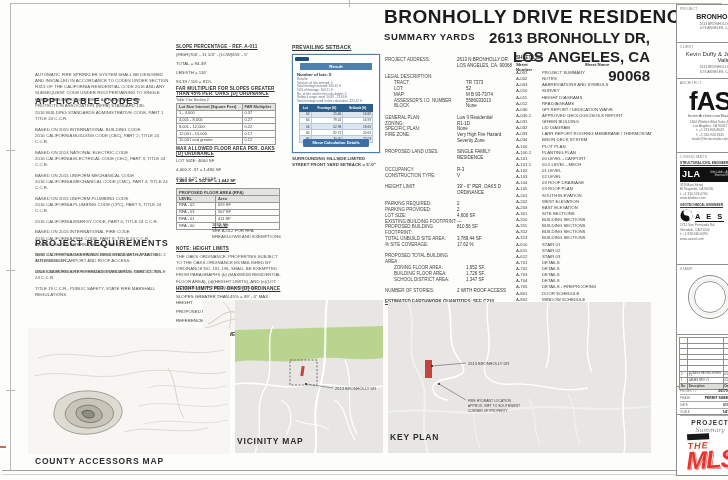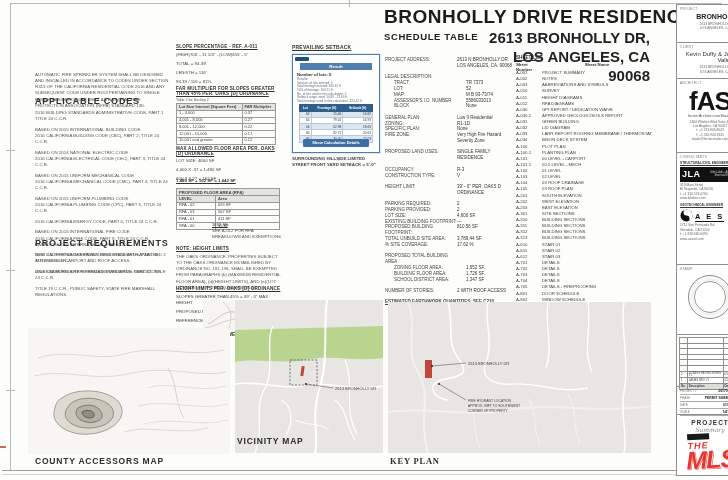--- a/index.html
+++ b/index.html
@@ -98,21 +98,21 @@
   <div class="frame-line" style="left:10px;top:3px;width:1px;height:467px;"></div>
   <div class="frame-line" style="left:2px;top:470px;width:724px;height:1px;background:#9e9e9b;"></div>
   <div class="frame-line" style="left:2px;top:474px;width:724px;height:1px;background:#d2d2cf;"></div>
   <div class="frame-line" style="left:349px;top:0;width:1px;height:7px;"></div>
   <div class="frame-line" style="left:6px;top:150px;width:9px;height:1px;"></div>
   <div class="frame-line" style="left:6px;top:270px;width:9px;height:1px;"></div>
   <div class="frame-line" style="left:6px;top:390px;width:9px;height:1px;"></div>
   <div class="frame-line" style="left:0;top:446px;width:6px;height:2px;background:#c76a5e;"></div>
 
   <div class="abs big-title" style="left:384px;top:6px;width:266px;text-align:center;">BRONHOLLY DRIVE RESIDENCE</div>
-  <div class="abs sub-title" style="left:384px;top:31px;">SCHEDULE TABLE</div>
+  <div class="abs sub-title" style="left:384px;top:31px;">SUMMARY YARDS</div>
   <div class="abs addr-title" style="left:470px;top:29px;width:180px;">
     <div>2613 BRONHOLLY DR,</div>
     <div>LOS ANGELES, CA 90068</div>
   </div>
 
   <div class="abs tiny" style="left:35px;top:72px;width:134px;">AUTOMATIC FIRE SPRINKLER SYSTEM SHALL BE DESIGNED AND INSTALLED IN ACCORDANCE TO CODES UNDER SECTION R313 OF THE CALIFORNIA RESIDENTIAL CODE 2016 AND ANY SUBSEQUENT CODE UNDER R313 PERTAINING TO SINGLE FAMILY RESIDENCES AS WELL AS NATIONAL FIRE PROTECTION ASSOCIATION (NFPA) STANDARD 13D.</div>
 
   <div class="abs sec-h" style="left:35px;top:96px;">APPLICABLE CODES</div>
   <div class="abs tiny" style="left:35px;top:110px;width:134px;" id="codes-list">
       <div class="par">2016 BUILDING STANDARDS ADMINISTRATIVE CODE, PART 1 TITLE 24 C.C.R.</div>
@@ -659,21 +659,21 @@
     <rect x="37" y="58" width="7" height="18" fill="#c0453a"></rect>
     <circle cx="44" cy="64" r="1" fill="#222"></circle>
     <line x1="44" y1="64" x2="78" y2="61" stroke="#444" stroke-width="0.5"></line>
     <text x="80" y="63" font-size="4" fill="#444">2613  BRONHOLLY DR</text>
     <circle cx="51" cy="82" r="1" fill="#222"></circle>
     <line x1="51" y1="82" x2="78" y2="98" stroke="#444" stroke-width="0.5"></line>
     <text x="80" y="100" font-size="3.4" fill="#444">FIRE HYDRANT LOCATION</text>
     <text x="80" y="105" font-size="3.4" fill="#444">APPROX. 98FT TO SOUTHWEST</text>
     <text x="80" y="110" font-size="3.4" fill="#444">CORNER OF PROPERTY</text>
   </svg>
-  <div class="abs map-label" style="left:390px;top:456px;font-family:Liberation Serif, serif;">KEY PLAN</div>
+  <div class="abs map-label" style="left:390px;top:432px;">KEY PLAN</div>
 
   <div id="tblock">
     <div class="tb-sec" style="height:38px;">
       <div class="tb-label">PROJECT</div>
       <div class="tb-name">BRONHOLLY</div>
       <div class="tb-addr">
         <div>2613 BRONHOLLY DRIVE</div>
         <div>LOS ANGELES, CA 90068</div>
       </div>
     </div>

